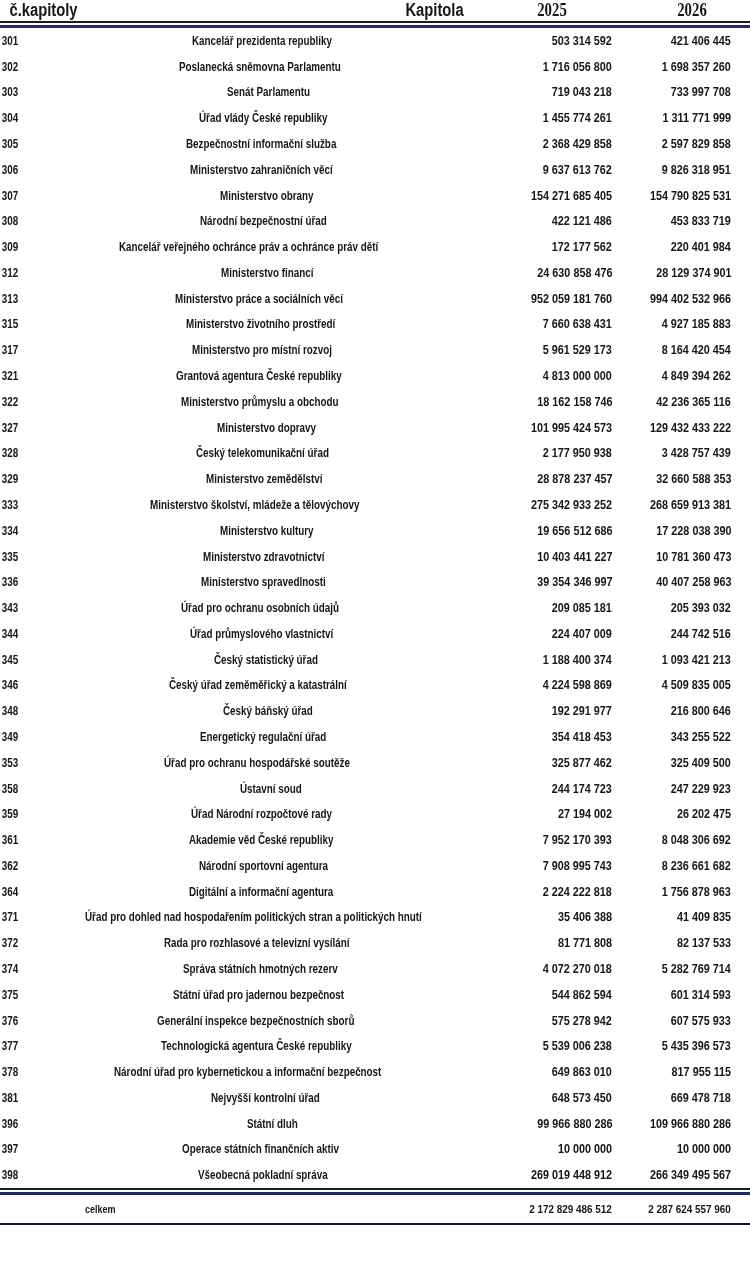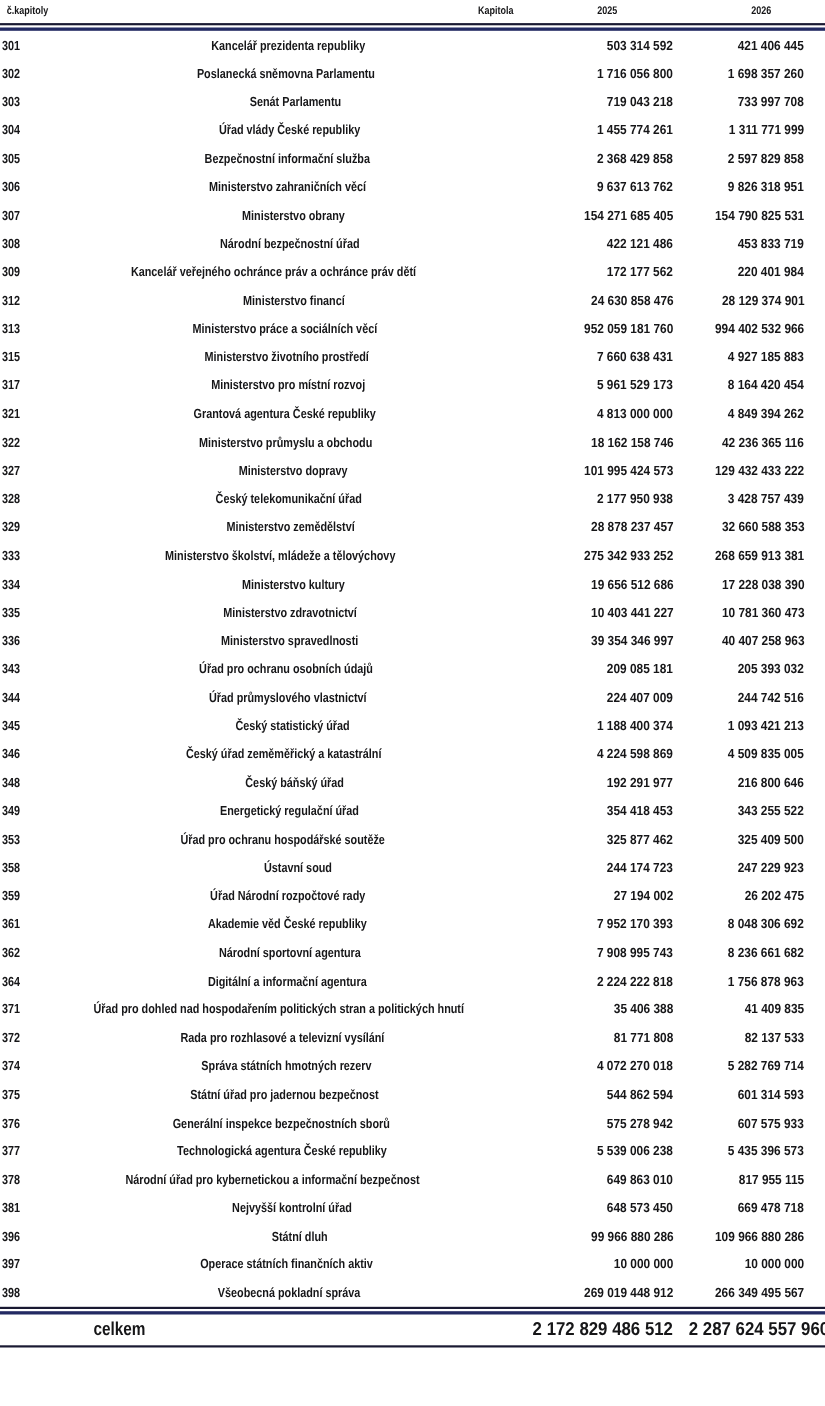--- a/index.html
+++ b/index.html
@@ -13,36 +13,36 @@
     width:750px;height:1278px;overflow:hidden;
     background:var(--bg);
     font-family:"Liberation Sans",sans-serif;
     font-weight:bold;
     color:var(--ink);
     -webkit-font-smoothing:antialiased;
   }
   table{border-collapse:collapse;table-layout:fixed;width:750px;}
   col.w1{width:85px;} col.w2{width:385px;} col.w3{width:142px;} col.w4{width:138px;}
   th,td{padding:0;white-space:nowrap;overflow:visible;font-size:12px;font-weight:bold;vertical-align:middle;}
-  thead th{height:21px;font-size:10px;}
+  thead th{height:21px;font-size:18px;}
   th.h1{text-align:left;padding-left:2px;}
   th.h2{text-align:right;}
-  th.h3,th.h4{text-align:center;padding-left:22px;}
+  th.h3,th.h4{text-align:center;padding-left:22px;font-family:Liberation Serif, serif;}
   .sep-cell{height:7px;padding:0;}
   .sep-line{height:2px;border-top:2px solid var(--rule-dark);border-bottom:3px solid var(--rule-navy);}
   tbody tr.data-row{height:25.787px;}
   td.c1{text-align:left;}
   td.c2{text-align:center;}
   td.c3,td.c4{text-align:right;}
   td.c4{padding-right:19px;}
   
   .cx{display:inline-block;transform:scaleX(0.82);transform-origin:left center;}
   td.c1 .cx, th .cx{transform-origin:center center;}
   .cxn{display:inline-block;transform:scaleX(0.9);transform-origin:right center;}
-  tfoot td{height:27px;font-size:17px;}
+  tfoot td{height:27px;font-size:11px;}
   tfoot td.total-label-cell{text-align:left;}
   .bottom-cell{height:4px;padding:0;vertical-align:top;}
   .bottom-line{height:0;border-top:2.5px solid var(--rule-dark);margin-top:1px;}
 </style>
 </head>
 <body>
 
 <table>
   <colgroup>
     <col class="w1">

